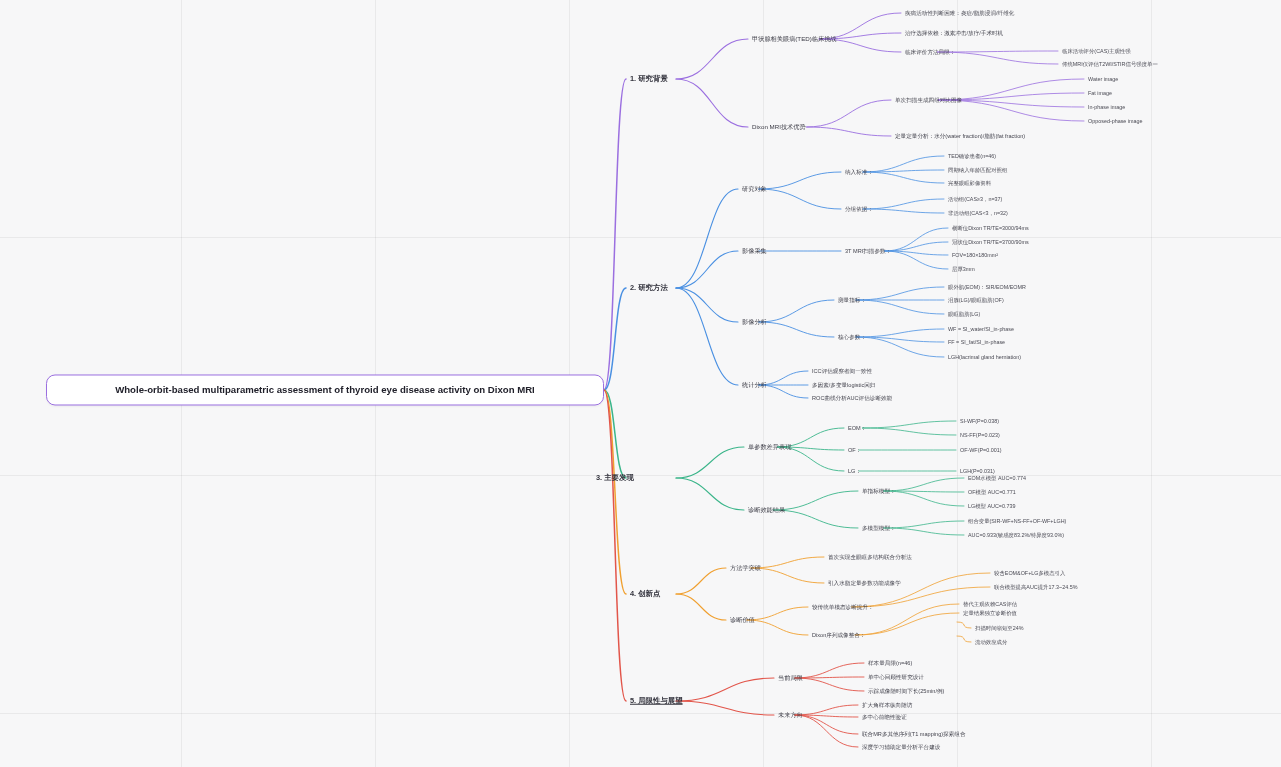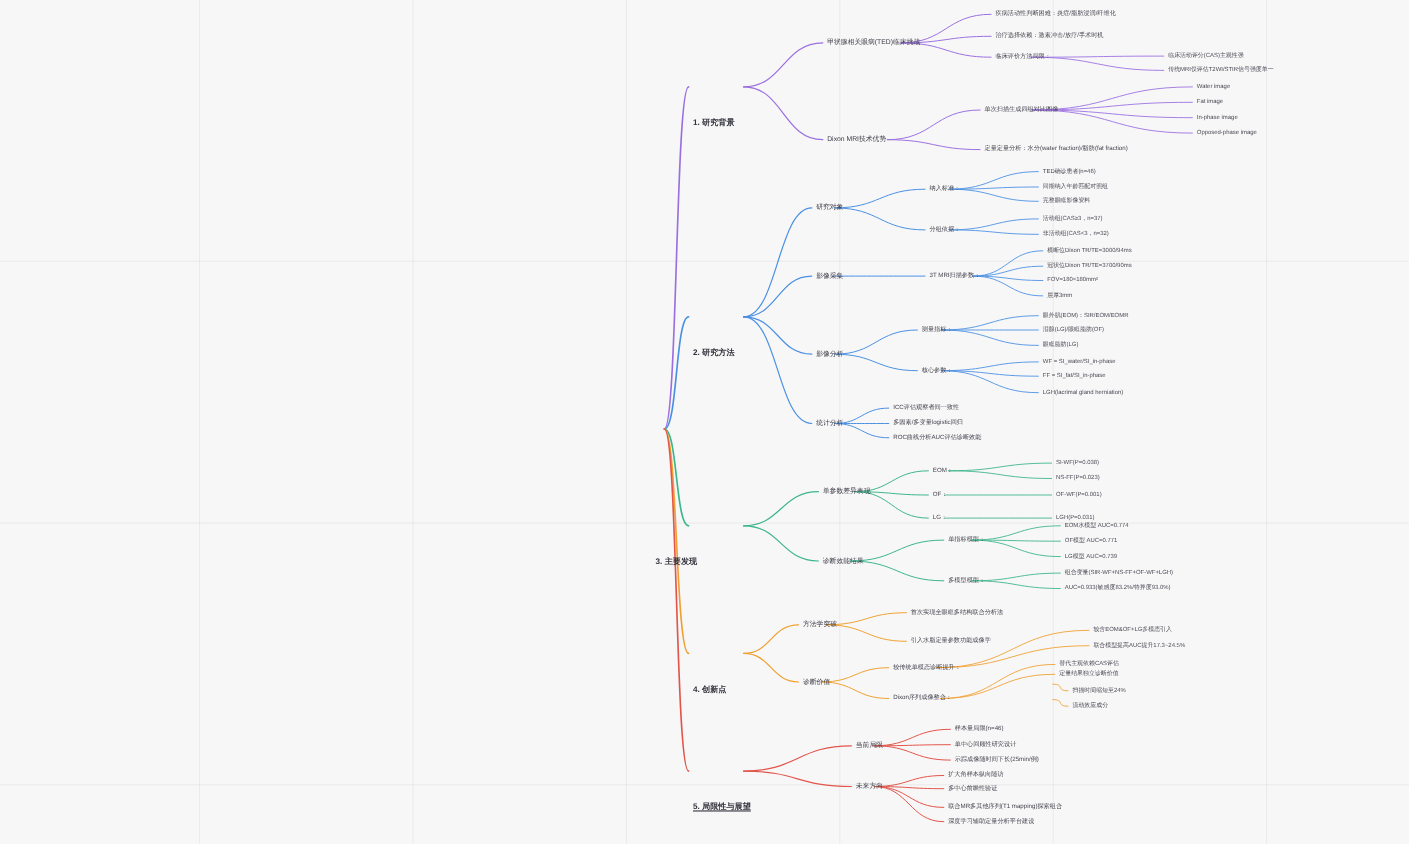--- a/index.html
+++ b/index.html
@@ -39,21 +39,21 @@
     border-radius: 9px;
     padding: 9px 14px;
     font-size: 9.6px;
     font-weight: bold;
     color: #21212b;
     text-align: center;
     width: 558px;
     transform: translateY(-50%);
     box-shadow: 0 1px 2px rgba(0,0,0,0.04);
   }
-  .lvl1 { font-size: 7.4px; font-weight: bold; color: #33333d; margin-top: 33px; }
+  .lvl1 { font-size: 7.4px; font-weight: bold; color: #33333d; }
   .lvl2 { font-size: 6.2px; color: #3a3a44; }
   .lvl3 { font-size: 5.6px; color: #44444e; }
   .lvl4 { font-size: 5.4px; color: #4a4a54; }
 
   #watermark {
     position: absolute;
     right: 26px; bottom: 22px;
     font-size: 31px;
     font-weight: bold;
     color: rgba(255,255,255,0.92);
@@ -145,20 +145,23 @@
       <path d="M 794.8 678 C 829.4 678, 829.4 691, 864 691" stroke="#e2554a" stroke-width="0.9" fill="none" stroke-linecap="round"></path>
       <path d="M 676 701 C 725 701, 725 715, 774 715" stroke="#e2554a" stroke-width="1.1" fill="none" stroke-linecap="round"></path>
       <path d="M 794.8 715 C 826.4 715, 826.4 705, 858 705" stroke="#e2554a" stroke-width="0.9" fill="none" stroke-linecap="round"></path>
       <path d="M 794.8 715 C 826.4 715, 826.4 717, 858 717" stroke="#e2554a" stroke-width="0.9" fill="none" stroke-linecap="round"></path>
       <path d="M 794.8 715 C 826.4 715, 826.4 734, 858 734" stroke="#e2554a" stroke-width="0.9" fill="none" stroke-linecap="round"></path>
       <path d="M 794.8 715 C 826.4 715, 826.4 747, 858 747" stroke="#e2554a" stroke-width="0.9" fill="none" stroke-linecap="round"></path>
       <path d="M 957 622 C 969 622, 959 628, 971 628" stroke="#f0a030" stroke-width="0.8" fill="none" stroke-linecap="round"></path>
       <path d="M 957 636 C 969 636, 959 642, 971 642" stroke="#f0a030" stroke-width="0.8" fill="none" stroke-linecap="round"></path>
     </svg>
 
+  <div class="node root" id="root-node" style="left: 46px; top: 390px; width: 558px;">
+    <span>Whole-orbit-based multiparametric assessment of thyroid eye disease activity on Dixon MRI</span>
+  </div>
 
   <div id="nodes">
       <div class="node lvl1" style="left: 630px; top: 79px;"><span>1. 研究背景</span></div>
       <div class="node lvl2" style="left: 752px; top: 39px;"><span>甲状腺相关眼病(TED)临床挑战</span></div>
       <div class="node lvl3" style="left: 905px; top: 13px;"><span>疾病活动性判断困难：炎症/脂肪浸润/纤维化</span></div>
       <div class="node lvl3" style="left: 905px; top: 33px;"><span>治疗选择依赖：激素冲击/放疗/手术时机</span></div>
       <div class="node lvl3" style="left: 905px; top: 52px;"><span>临床评价方法局限：</span></div>
       <div class="node lvl4" style="left: 1062px; top: 51px;"><span>临床活动评分(CAS)主观性强</span></div>
       <div class="node lvl4" style="left: 1062px; top: 64px;"><span>传统MRI仅评估T2WI/STIR信号强度单一</span></div>
       <div class="node lvl2" style="left: 752px; top: 127px;"><span>Dixon MRI技术优势</span></div>

